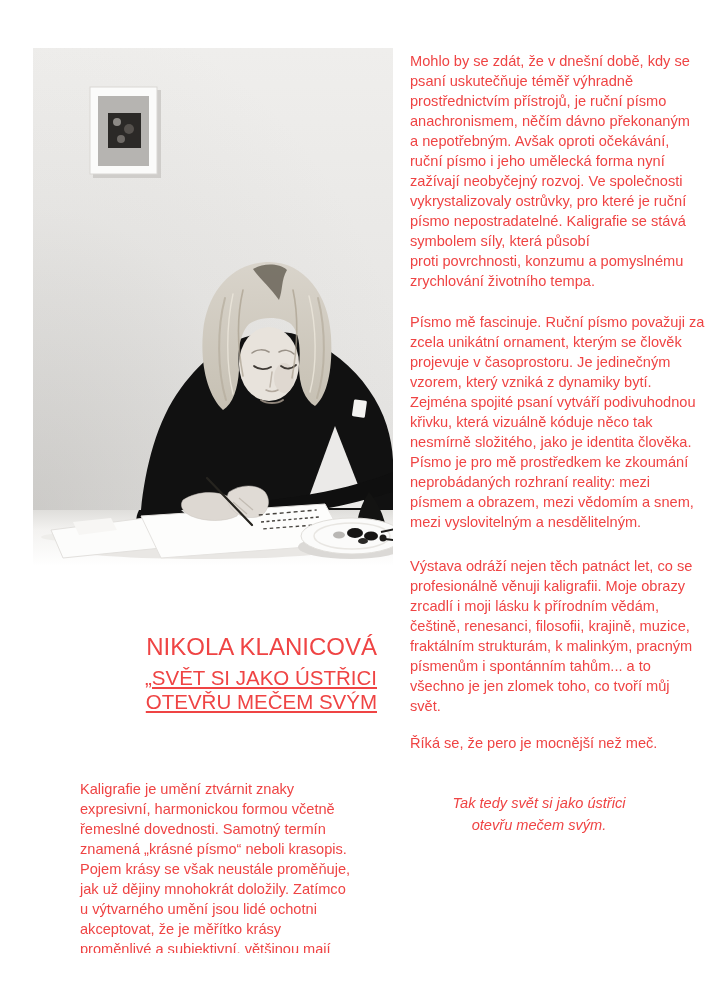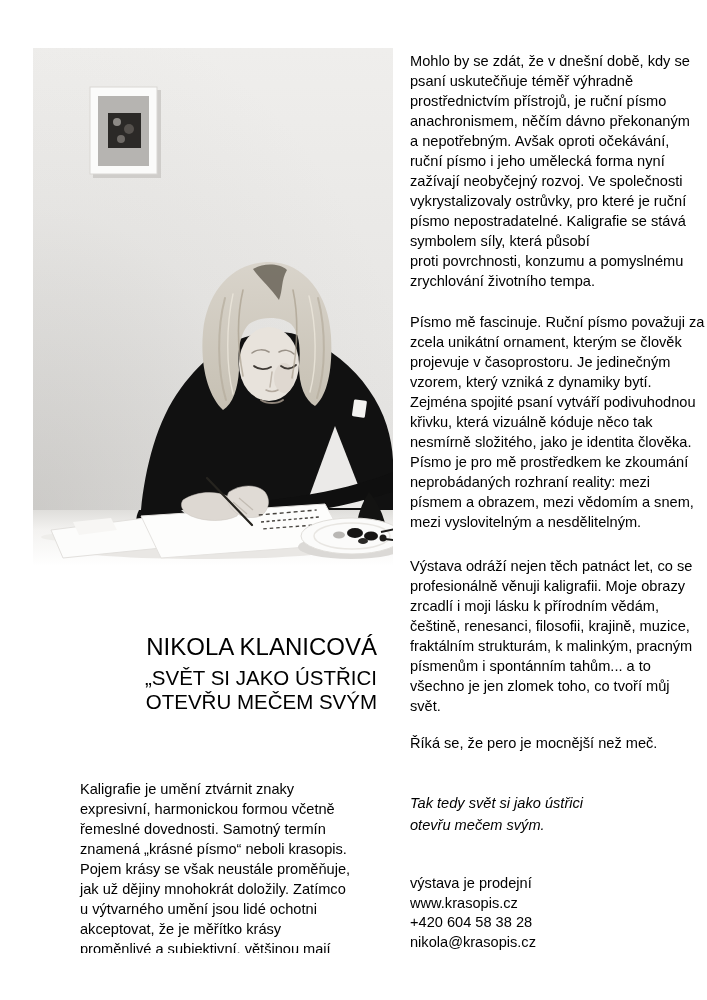--- a/index.html
+++ b/index.html
@@ -1,49 +1,50 @@
 <!DOCTYPE html>
 <html><head>
 <meta charset="utf-8">
 <style>
   html,body{margin:0;padding:0;background:#fff;}
   .page{
     position:relative;
     width:707px;height:953px;
     background:#ffffff;
     font-family:"Liberation Sans",sans-serif;
-    color:#000000;
+    color:#ef4444;
     overflow:hidden;
   }
   .photo{
     position:absolute;left:33px;top:48px;width:360px;height:542px;
     overflow:hidden;
   }
   .photo svg{display:block;}
   .body-text{
     position:absolute;
     font-size:14.6px;line-height:20px;
     white-space:pre-line;
     letter-spacing:0;
   }
   .col-right{left:410px;width:300px;}
-  .centered{left:410px;width:258px;}
+  .centered{text-align:center;left:410px;width:258px;}
   .italic{font-style:italic;}
   .title-block{
     position:absolute;left:37px;top:631px;width:340px;
     text-align:right;
   }
   .title{
     font-size:24px;line-height:31px;
     white-space:pre-line;
   }
   .subtitle{
     font-size:20.5px;line-height:24px;
     white-space:pre-line;
     margin-top:4px;
+    text-decoration:underline;
   }
 </style>
 </head>
 <body>
 
 <div class="page">
 
   <div class="photo">
     <svg width="360" height="542" viewBox="0 0 360 542" xmlns="http://www.w3.org/2000/svg">
       <defs>
@@ -224,24 +225,20 @@
 zrcadlí i moji lásku k přírodním vědám,
 češtině, renesanci, filosofii, krajině, muzice,
 fraktálním strukturám, k malinkým, pracným
 písmenům i spontánním tahům... a to
 všechno je jen zlomek toho, co tvoří můj
 svět.</div>
   <div class="body-text col-right" style="top:733px">Říká se, že pero je mocnější než meč.</div>
   <div class="body-text centered italic" style="top:792px;line-height:22px">Tak tedy svět si jako ústřici
 otevřu mečem svým.</div>
 
-  <div class="body-text centered" style="top:874px;line-height:19.5px"><span>výstava je prodejní</span>
-<span>www.krasopis.cz</span>
-<span>+420 604 58 38 28</span>
-<span>nikola@krasopis.cz</span></div>
 
   <div class="title-block">
     <div class="title">NIKOLA KLANICOVÁ</div>
     <div class="subtitle">„SVĚT SI JAKO ÚSTŘICI
 OTEVŘU MEČEM SVÝM</div>
   </div>
 
   <div class="body-text" style="left:80px;top:779px;width:300px">Kaligrafie je umění ztvárnit znaky
 expresivní, harmonickou formou včetně
 řemeslné dovednosti. Samotný termín

